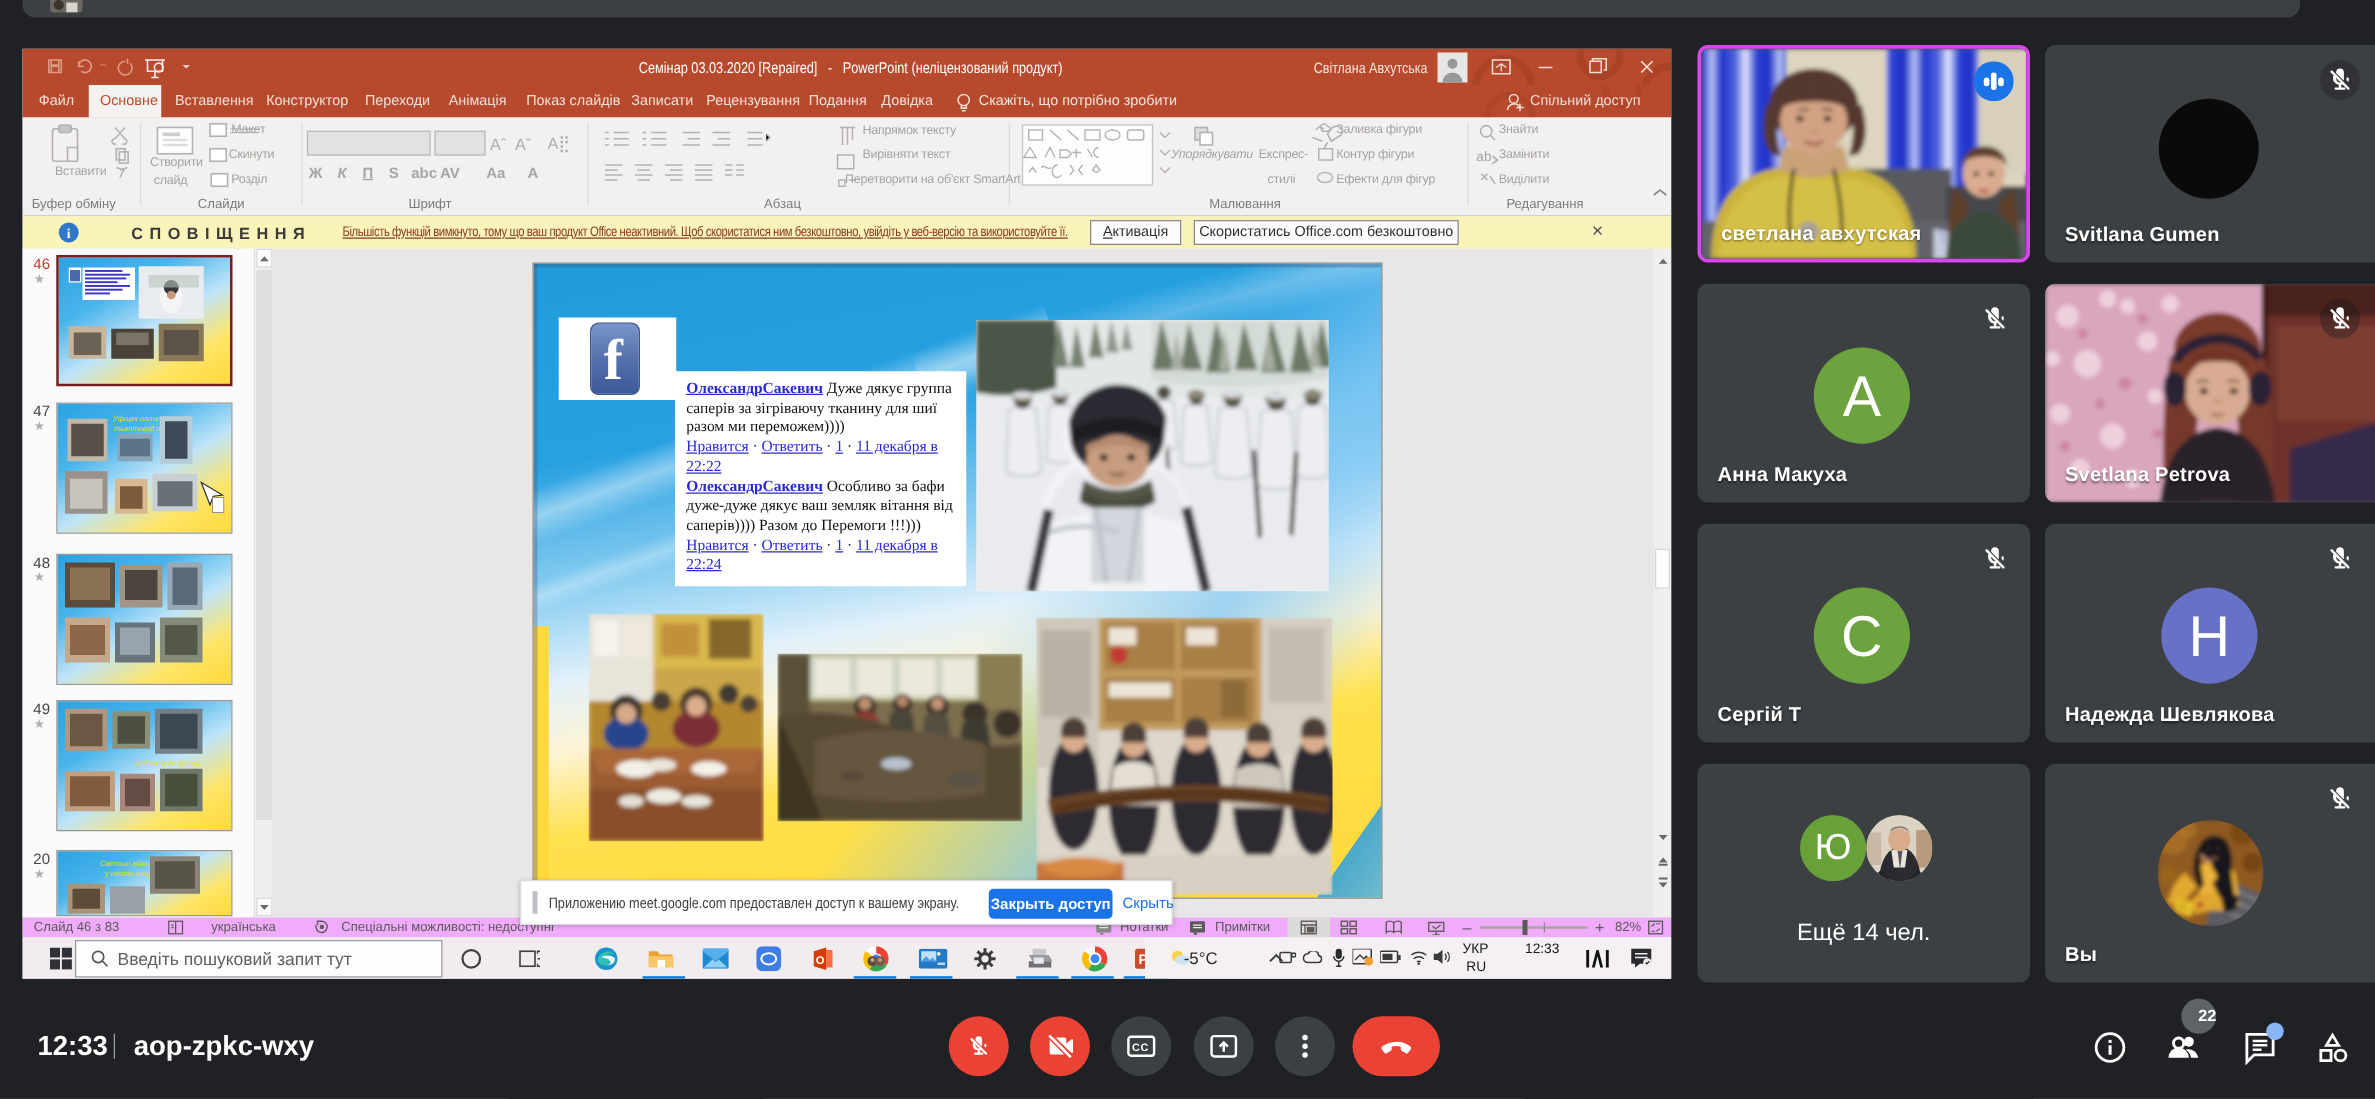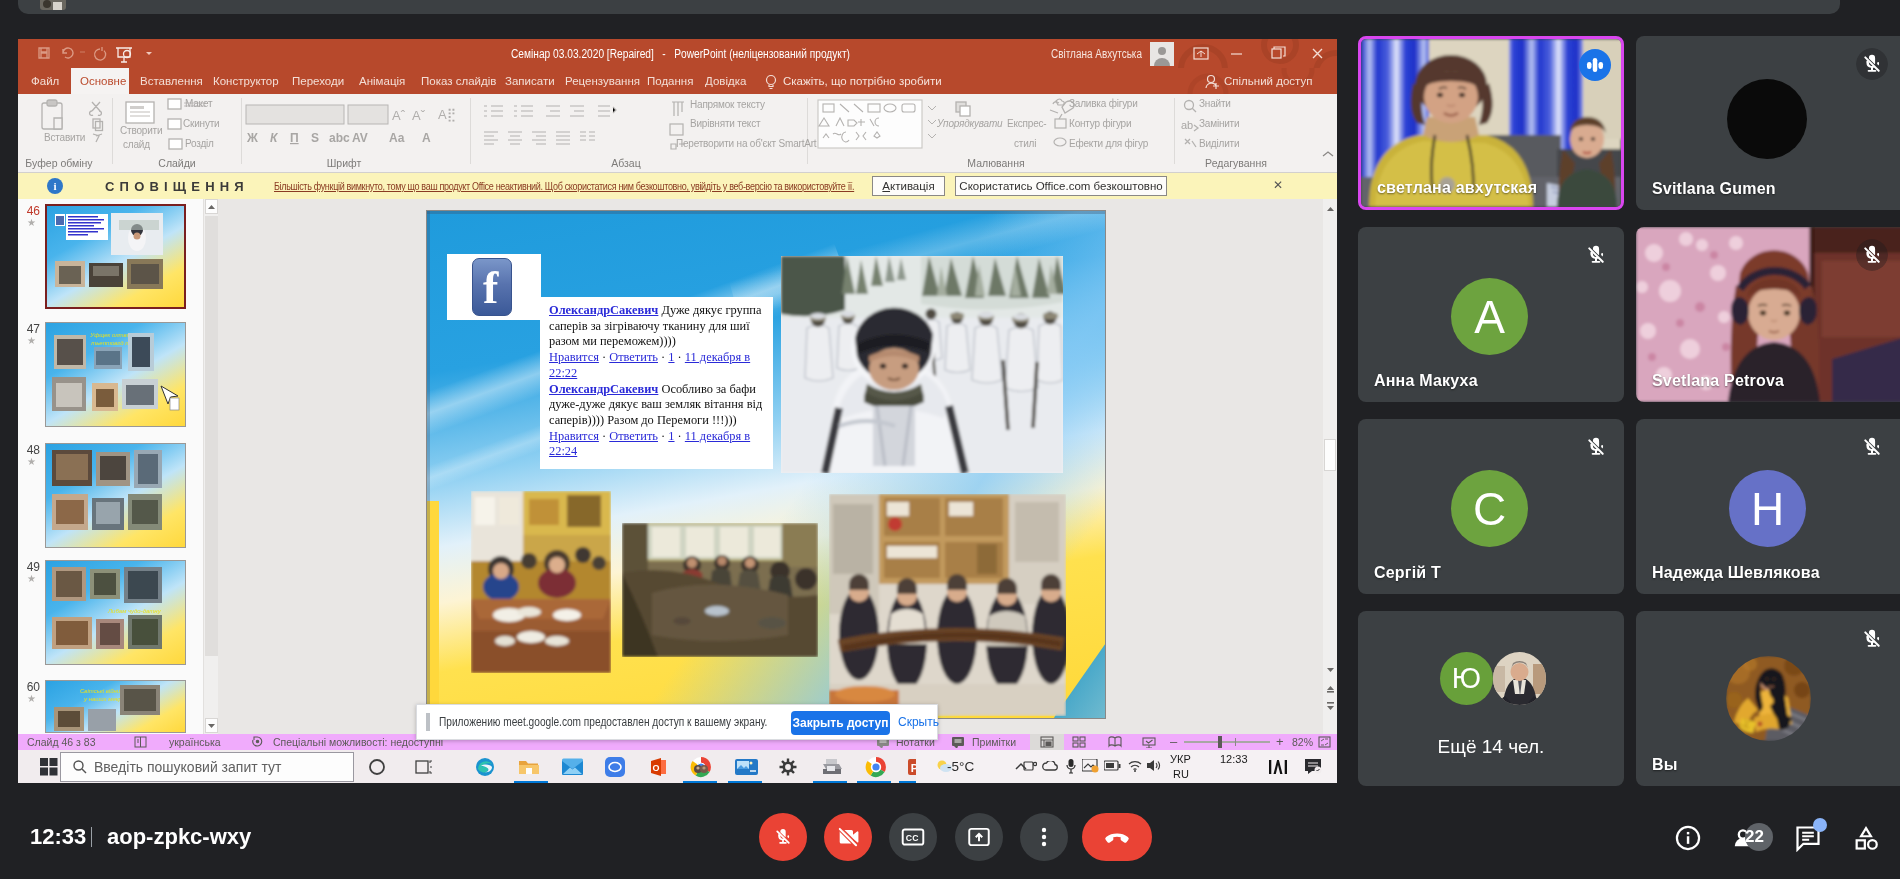--- a/index.html
+++ b/index.html
@@ -274,21 +274,21 @@
   <div class="abs" id="content">
      <div class="abs" id="panel">
        <div class="snum" style="top:5px;color:#c0392b;">46</div>
         <div class="abs" style="left:9px;top:18px;color:#b0aeac;font-size:10px;">★</div>
        <div class="snum" style="top:123px;">47</div>
         <div class="abs" style="left:9px;top:136px;color:#b0aeac;font-size:10px;">★</div>
        <div class="snum" style="top:244px;">48</div>
         <div class="abs" style="left:9px;top:257px;color:#b0aeac;font-size:10px;">★</div>
        <div class="snum" style="top:361px;">49</div>
         <div class="abs" style="left:9px;top:374px;color:#b0aeac;font-size:10px;">★</div>
-       <div class="snum" style="top:481px;">60</div>
+       <div class="snum" style="top:481px;">20</div>
         <div class="abs" style="left:9px;top:494px;color:#b0aeac;font-size:10px;">★</div>
        <div class="thumb" style="top:5px;border:2px solid #7a1f1f;">
          <svg width="139" height="101">
            <rect x="8" y="8" width="10" height="12" fill="#fff"></rect>
             <rect x="9" y="10" width="8" height="9" fill="#4a69b0"></rect>
            <rect x="19" y="8" width="42" height="26" fill="#fff"></rect>
            <g fill="#3333cc">
               <rect x="21" y="10" width="30" height="1.5"></rect>
               <rect x="21" y="13" width="36" height="1.5"></rect>
               <rect x="21" y="16" width="33" height="1.5"></rect>
@@ -1162,21 +1162,21 @@
     <rect x="11" y="6.8" width="2.1" height="2.1" fill="#fff"></rect>
   </svg>
 <svg class="abs" style="left:1733px;top:824px" width="28" height="28" viewBox="0 0 24 24">
     <g fill="#fff">
       <circle cx="15.5" cy="8" r="3.4"></circle>
       <path d="M15.5 13.2 a7 7 0 0 1 6.5 5.8 h-5 a9 9 0 0 0 -3.6 -5.6 q1 -.3 2.1 -.2 z"></path>
       <circle cx="8.5" cy="9" r="3.5" fill="none" stroke="#fff" stroke-width="2"></circle>
       <path d="M1.5 19 a7 7 0 0 1 14 0 z"></path>
     </g>
   </svg>
-<div class="abs" style="left:1745px;top:799px;width:28px;height:28px;border-radius:50%;background:#5f6368;color:#fff;font-size:17px;font-weight:bold;text-align:left;line-height:28px;margin-top:24px;">22</div>
+<div class="abs" style="left:1745px;top:799px;width:28px;height:28px;border-radius:50%;background:#5f6368;color:#fff;font-size:13px;font-weight:bold;text-align:right;line-height:28px;">22</div>
 <svg class="abs" style="left:1794px;top:824px" width="28" height="28" viewBox="0 0 24 24">
     <path d="M3 3 h18 v14 h-13 l-5 5 z" fill="none" stroke="#fff" stroke-width="1.9"></path>
     <g stroke="#fff" stroke-width="1.7">
       <path d="M7 7.5 h10 M7 10.5 h10 M7 13.5 h6"></path>
     </g>
   </svg>
 <svg class="abs" style="left:1812px;top:817px" width="16" height="16">
     <circle cx="8" cy="8" r="7" fill="#8ab4f8"></circle>
   </svg>
 <svg class="abs" style="left:1852px;top:824px" width="28" height="28" viewBox="0 0 24 24">

